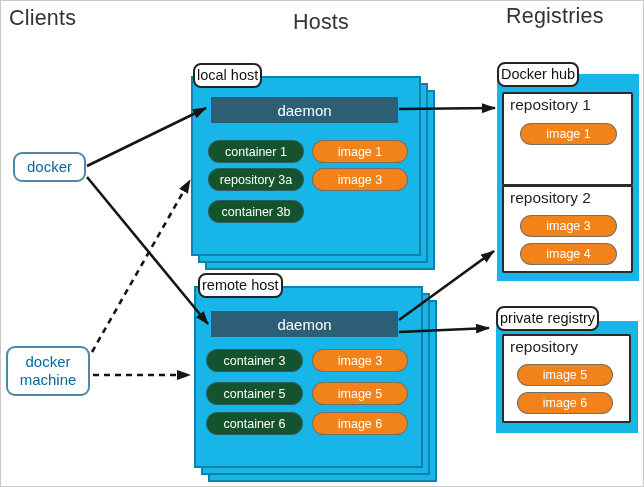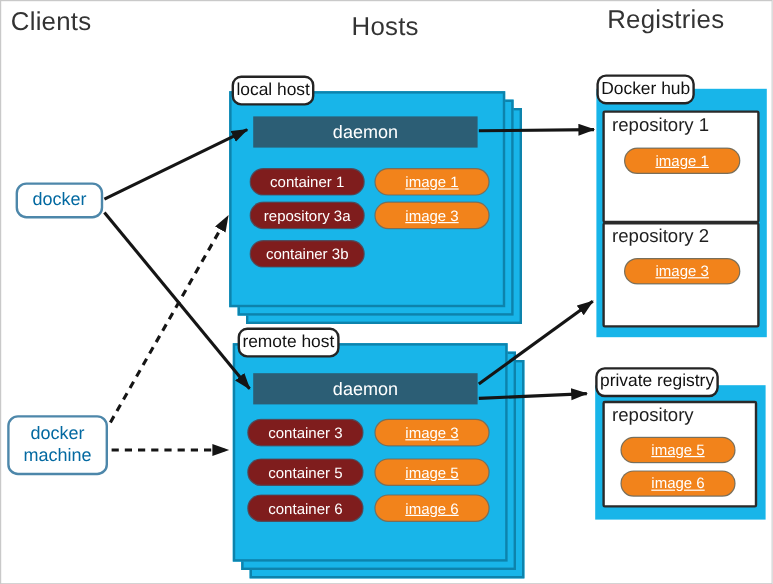--- a/index.html
+++ b/index.html
@@ -22,22 +22,22 @@
   }
   .daemon {
     position:absolute; background:#2c5e75; color:#fff; font-size:15px;
     display:flex; align-items:center; justify-content:center; z-index:4;
   }
   .pill {
     position:absolute; height:23px; border-radius:12px; color:#fff; font-size:12.5px;
     display:flex; align-items:center; justify-content:center; z-index:4;
     border:1px solid rgba(55,100,125,0.65); box-sizing:border-box;
   }
-  .container-pill { background:#7f1d1d; }
-  .image-pill    { background:#f2831b;text-decoration:underline; }
+  .container-pill { background:#14532d; }
+  .image-pill    { background:#f2831b; }
   .repo {
     position:absolute; background:#fff; border:2px solid #2a2a2a; border-radius:2px;
     box-sizing:border-box; z-index:4;
   }
   .repo-title { position:absolute; left:6px; top:2px; font-size:15.5px; color:#1f1f1f; }
   .repo .pill { height:22px; border-radius:11px; }
   .clientbox {
     position:absolute; background:#fff; border:2px solid #4d87aa; border-radius:9px;
     display:flex; flex-direction:column; align-items:center; justify-content:center;
     font-size:15px; color:#0369a1; box-sizing:border-box; z-index:5; line-height:18px;
@@ -83,20 +83,21 @@
   <div>
     <div class="cyanbox" style="left:496px; top:73px; width:142px; height:207px;"></div>
     <div class="tab" style="left:496px; top:61px;">Docker hub</div>
     <div class="repo" style="left:501px; top:91px; width:131px; height:94px;">
       <div class="repo-title">repository 1</div>
       <div class="pill image-pill" style="left:16px; top:29px; width:97px;">image 1</div>
     </div>
     <div class="repo" style="left:501px; top:184px; width:131px; height:88px;">
       <div class="repo-title">repository 2</div>
       <div class="pill image-pill" style="left:16px; top:28px; width:97px;">image 3</div>
+      <div class="pill image-pill" style="left:16px; top:56px; width:97px;">image 4</div>
     </div>
   </div>
 
   <div>
     <div class="cyanbox" style="left:495px; top:320px; width:142px; height:112px;"></div>
     <div class="tab" style="left:495px; top:305px;">private registry</div>
     <div class="repo" style="left:501px; top:333px; width:129px; height:89px;">
       <div class="repo-title">repository</div>
       <div class="pill image-pill" style="left:13px; top:28px; width:96px;">image 5</div>
       <div class="pill image-pill" style="left:13px; top:56px; width:96px;">image 6</div>

